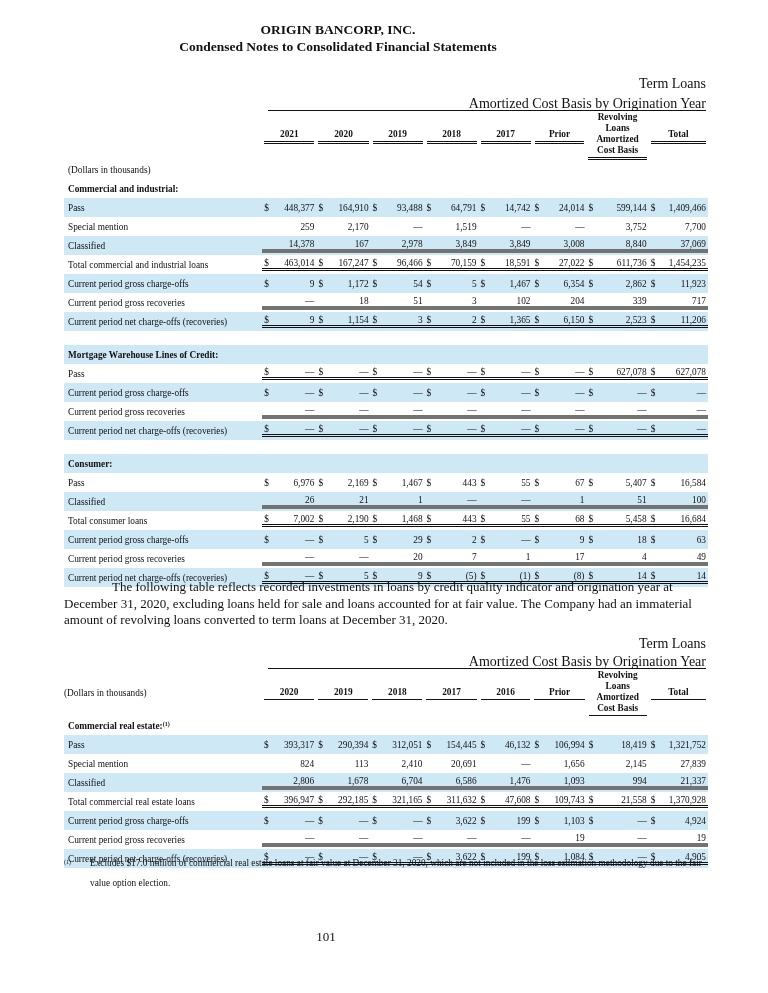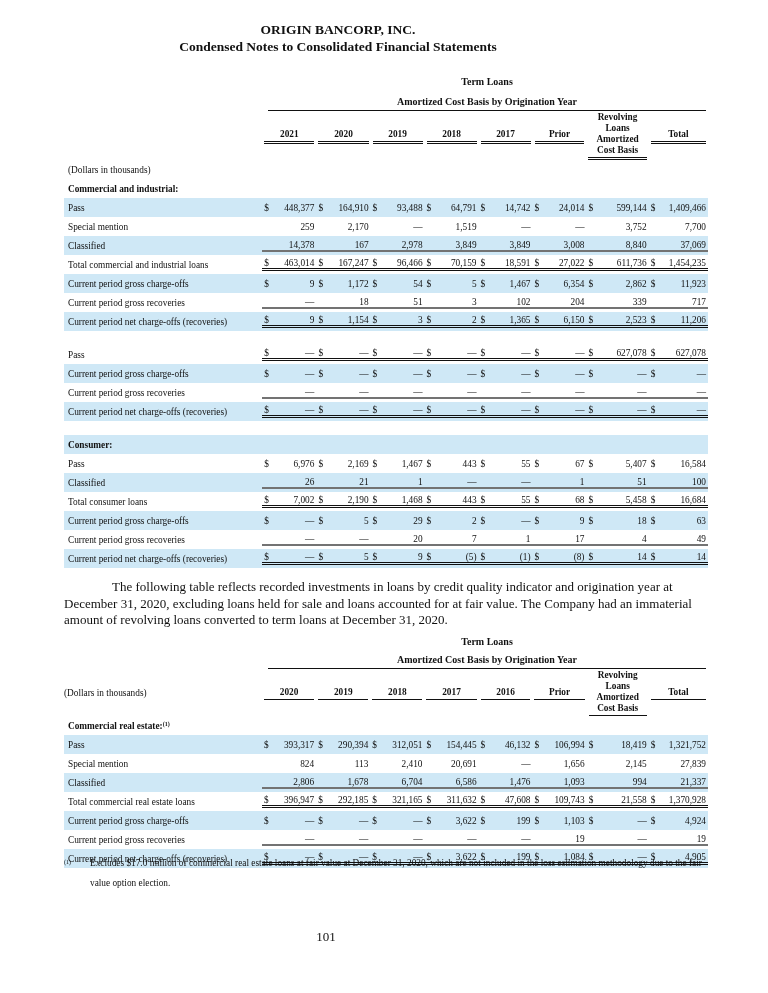--- a/index.html
+++ b/index.html
@@ -13,27 +13,27 @@
   table.fin td { padding: 0; height: 19px; vertical-align: middle; white-space: nowrap; }
   table.fin col.lab { width: 200px; }
   table.fin col.num { width: 55px; }
   table.fin col.numw { width: 63px; }
   table.fin col.numt { width: 60px; }
   .shade td { background: #cfe8f6; }
   td.lab { padding-left: 4px !important; }
   .cell { display: flex; justify-content: space-between; padding: 0 2px 0 2px; }
   .cell .d { }
   .cell .v { text-align: right; }
-  .bb1 > .cell { border-bottom: 2px solid #737373; }
+  .bb1 > .cell { border-bottom: 4px solid #737373; }
   .bb2 > .cell { border-bottom: 3px double #111; }
   .sect td { font-weight: bold; margin-top: 42px; }
   .colhdr td { font-weight: bold; text-align: center; vertical-align: bottom; font-size: 9.3px; }
   .colhdr td .u { border-bottom: 3px double #111; display: block; margin: 0 2px; line-height: 11px; padding-bottom: 1px; }
   .colhdr2 td .u { border-bottom: 1px solid #111; }
-  .topcap { position: absolute; text-align: center; font-weight: bold; font-size: 10px; }
+  .topcap { position: absolute; text-align: right; font-weight: normal; font-size: 14px; }
   .topline { position: absolute; border-top: 1px solid #111; }
   .para { position: absolute; left: 64px; width: 650px; font-size: 13px; line-height: 16.5px; }
   .para .indent { display: inline-block; width: 48px; }
   .foot { position: absolute; left: 64px; width: 650px; font-size: 9.3px; line-height: 20px; }
   .foot sup { font-size: 6px; vertical-align: top; position: relative; top: -1px; }
   .foot .ft { position: absolute; left: 26px; width: 620px; top: 0; }
   .pgnum { position: absolute; top: 929px; left: 0; width: 652px; text-align: center; font-size: 13px; }
   .dolnote { font-size: 9.3px; }
   sup.s { font-size: 6px; vertical-align: top; }
 </style>
@@ -453,20 +453,23 @@
         <td class="bb2">
           <div class="cell">
             <span class="d">$</span>
             <span class="v">11,206</span>
           </div>
         </td>
       </tr>
       <tr>
         <td colspan="9" style="height: 14px;"></td>
       </tr>
+      <tr class="sect shade">
+        <td class="lab" colspan="9"><span>Mortgage Warehouse Lines of Credit:</span></td>
+      </tr>
       <tr>
         <td class="lab">Pass</td>
         <td class="bb2">
           <div class="cell">
             <span class="d">$</span>
             <span class="v">—</span>
           </div>
         </td>
         <td class="bb2">
           <div class="cell">

